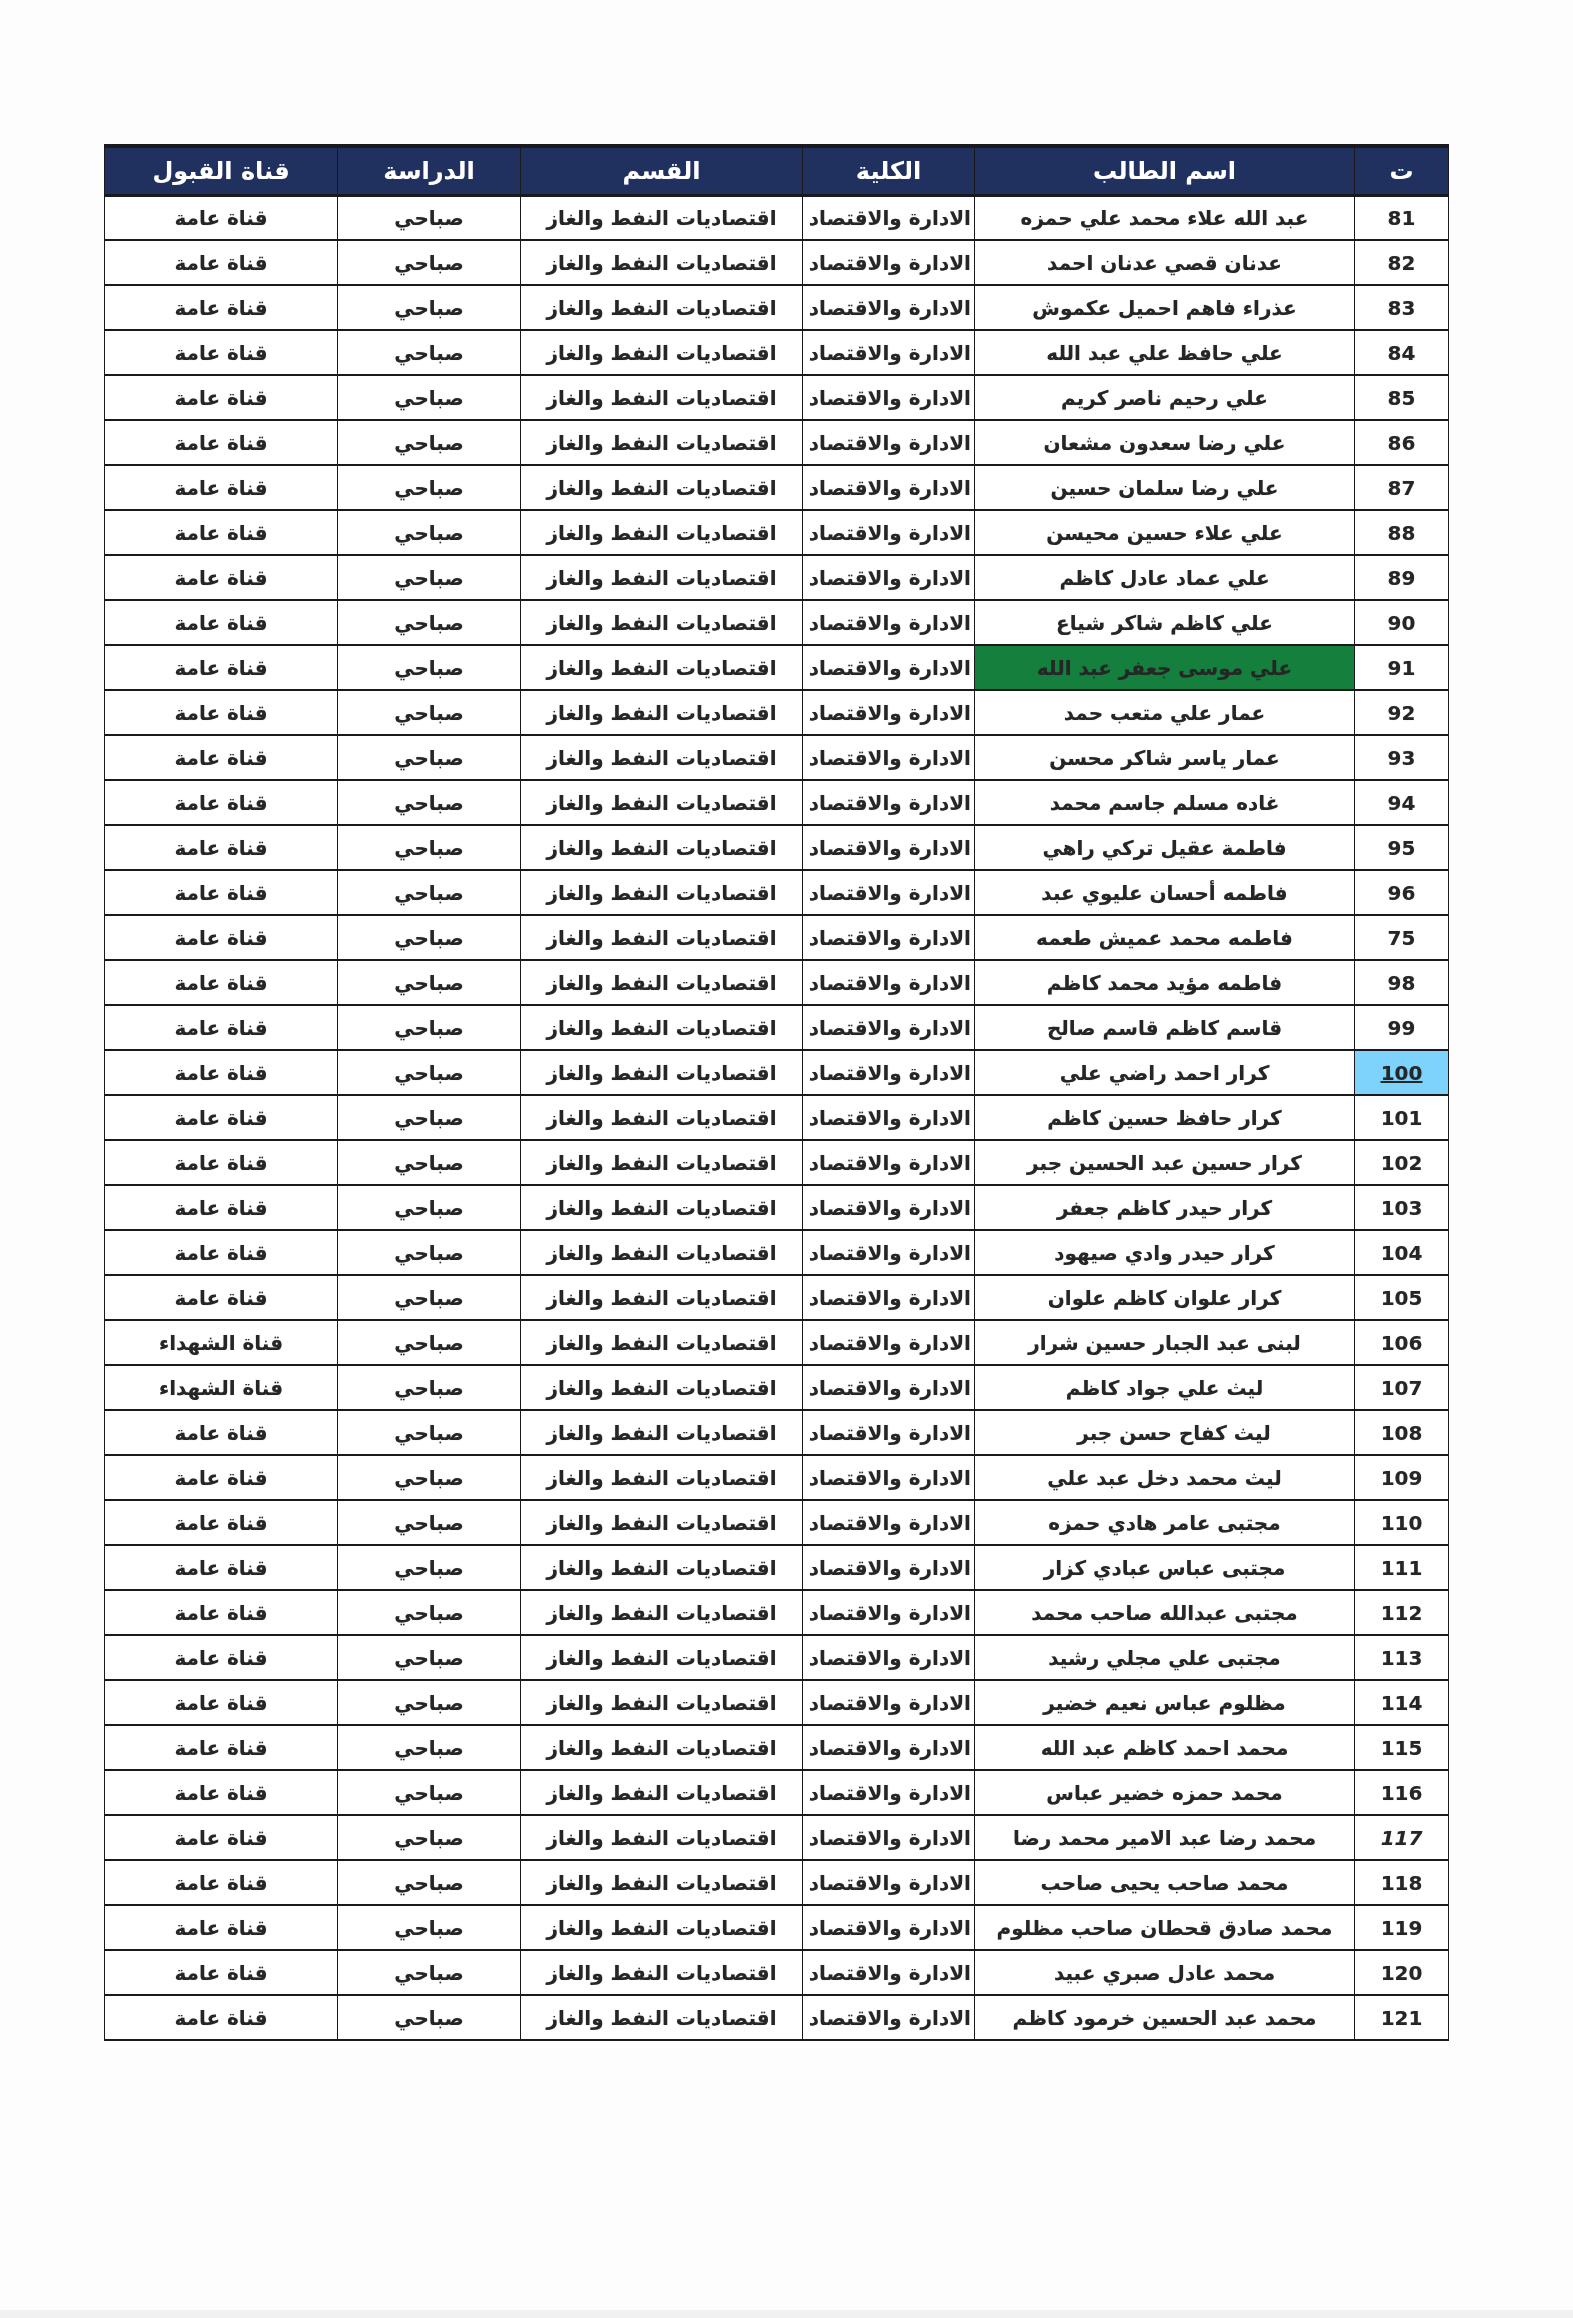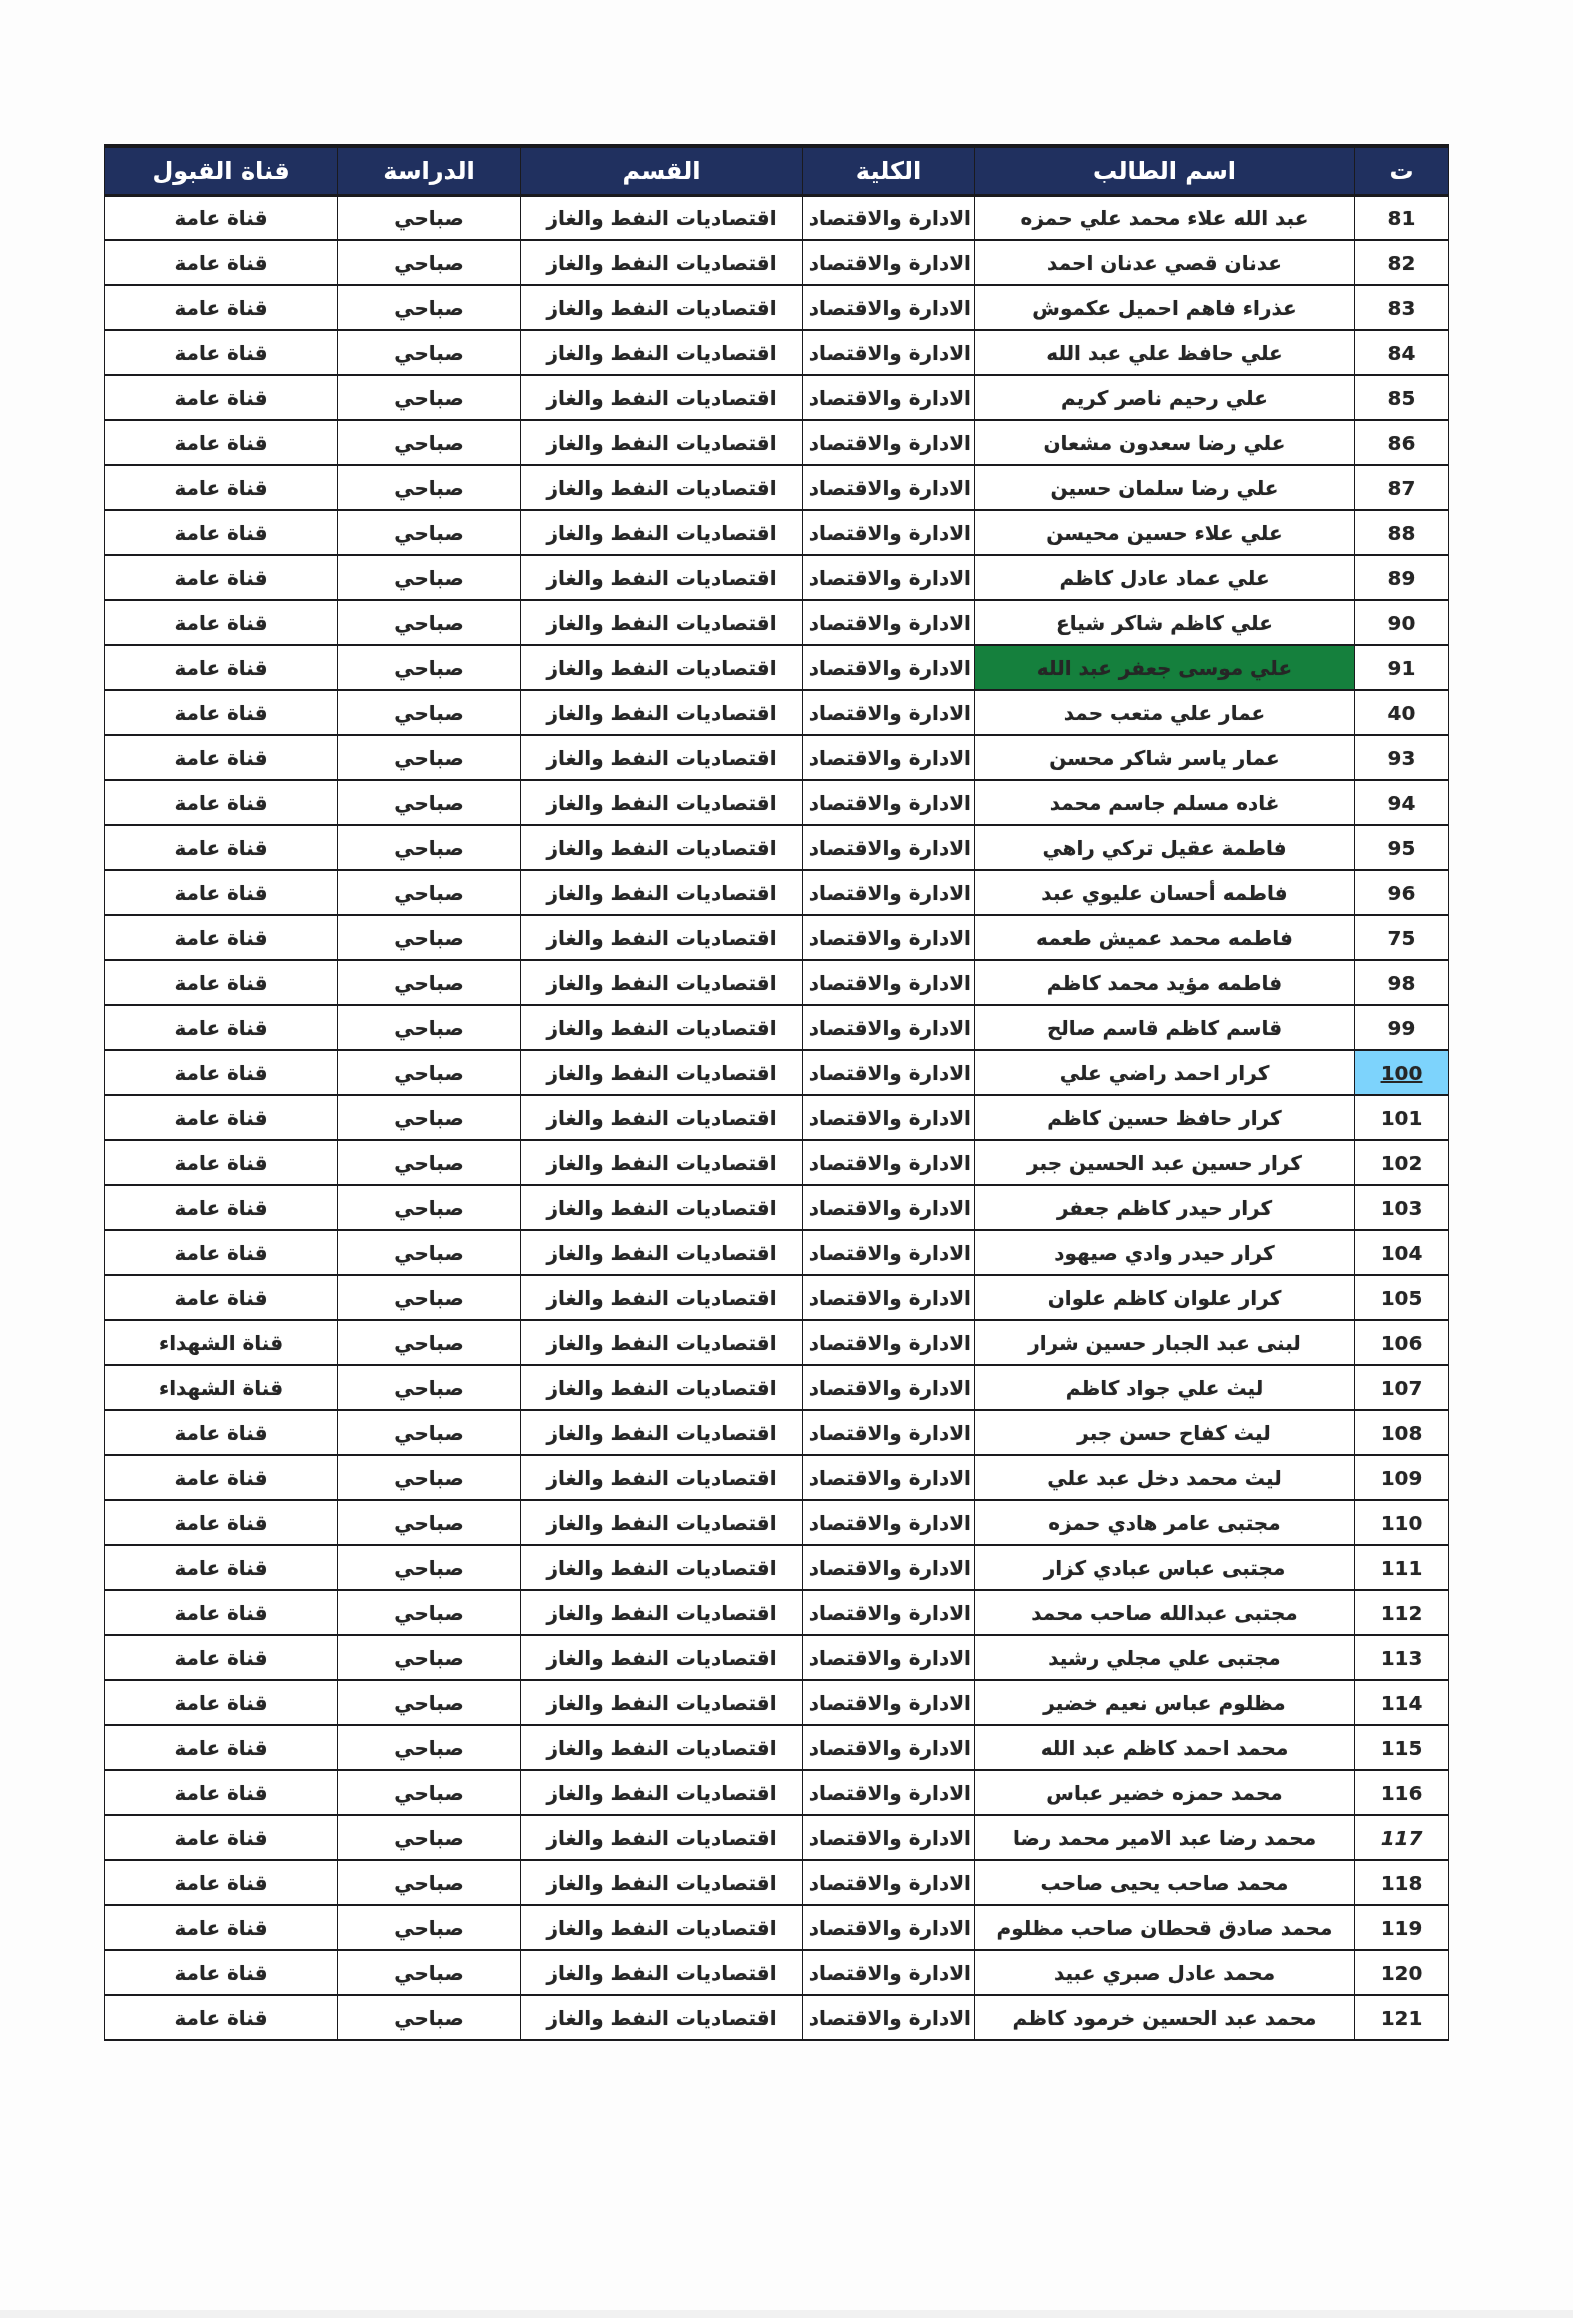--- a/index.html
+++ b/index.html
@@ -169,21 +169,21 @@
         </tr>
         <tr>
           <td class="col-no" style="color: rgb(38, 38, 38); background: rgb(255, 255, 255);">91</td>
           <td class="col-name" style="color: rgb(38, 38, 38); background: #15803d;">علي موسى جعفر عبد الله</td>
           <td class="col-college" style="color: rgb(38, 38, 38); background: rgb(255, 255, 255);">الادارة والاقتصاد</td>
           <td class="col-dept" style="color: rgb(38, 38, 38); background: rgb(255, 255, 255);">اقتصاديات النفط والغاز</td>
           <td class="col-study" style="color: rgb(38, 38, 38); background: rgb(255, 255, 255);">صباحي</td>
           <td class="col-channel" style="color: rgb(38, 38, 38); background: rgb(255, 255, 255);">قناة عامة</td>
         </tr>
         <tr>
-          <td class="col-no" style="color: rgb(38, 38, 38); background: rgb(255, 255, 255);">40</td>
+          <td class="col-no" style="color: rgb(38, 38, 38); background: rgb(255, 255, 255);">92</td>
           <td class="col-name" style="color: rgb(38, 38, 38); background: rgb(255, 255, 255);">عمار علي متعب حمد</td>
           <td class="col-college" style="color: rgb(38, 38, 38); background: rgb(255, 255, 255);">الادارة والاقتصاد</td>
           <td class="col-dept" style="color: rgb(38, 38, 38); background: rgb(255, 255, 255);">اقتصاديات النفط والغاز</td>
           <td class="col-study" style="color: rgb(38, 38, 38); background: rgb(255, 255, 255);">صباحي</td>
           <td class="col-channel" style="color: rgb(38, 38, 38); background: rgb(255, 255, 255);">قناة عامة</td>
         </tr>
         <tr>
           <td class="col-no" style="color: rgb(38, 38, 38); background: rgb(255, 255, 255);">93</td>
           <td class="col-name" style="color: rgb(38, 38, 38); background: rgb(255, 255, 255);">عمار ياسر شاكر محسن</td>
           <td class="col-college" style="color: rgb(38, 38, 38); background: rgb(255, 255, 255);">الادارة والاقتصاد</td>

